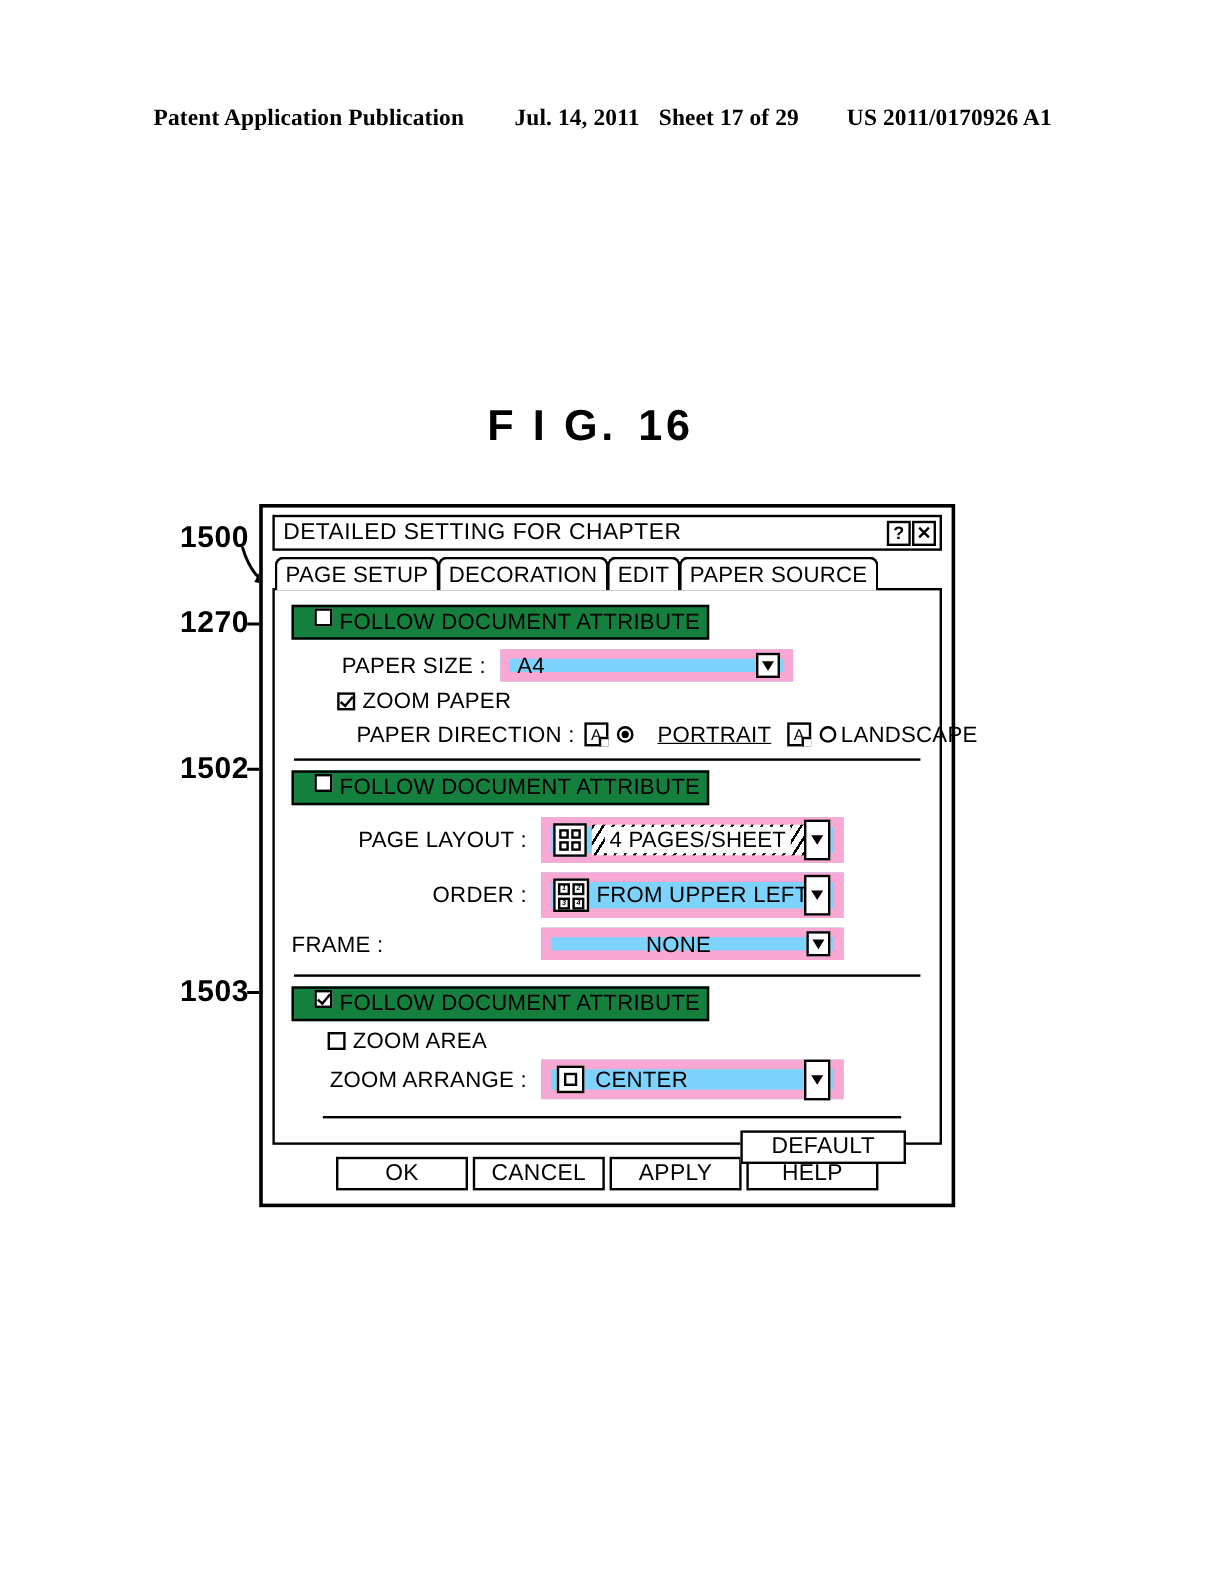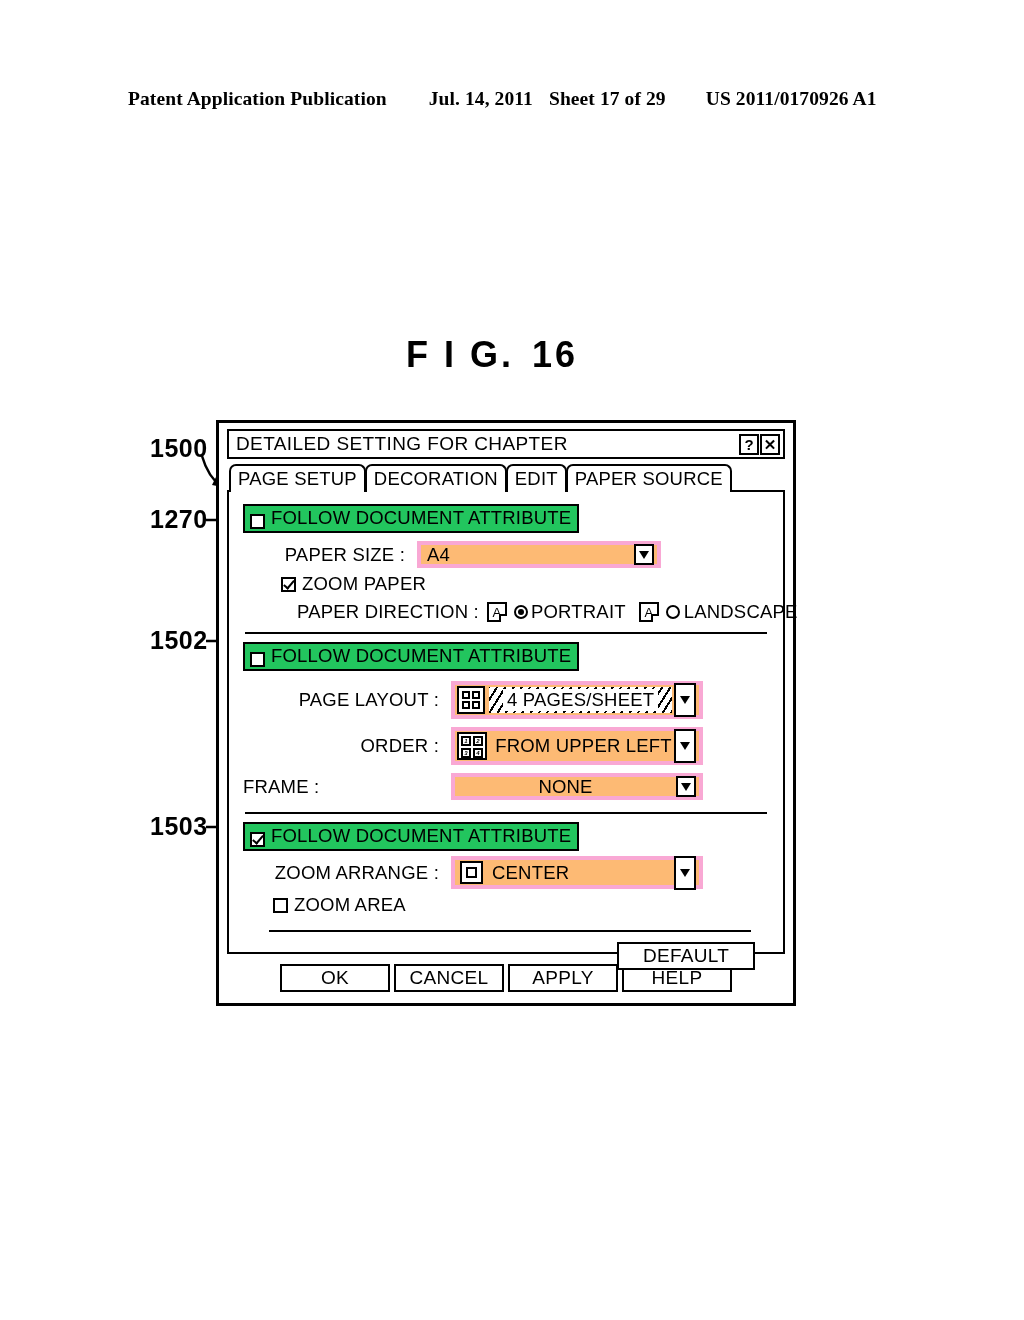--- a/index.html
+++ b/index.html
@@ -124,27 +124,27 @@
     border: 2px solid #000;
     margin-top: -2px;
     height: 464px;
     position: relative;
     padding: 12px 14px 0 14px;
   }
 
   
   .group-hdr {
     display: inline-flex;
-    align-items: flex-end;
-    border: 2px solid #000;
-    padding: 1px 6px 2px 5px;
+    align-items: flex-start;
+    border: 2px solid #000;
+    padding: 1px 6px 2px 17px;
     font-size: 18.5px;
     letter-spacing: 0.2px;
     white-space: nowrap;
-    background: #22c55e;
+    background: #15803d;
   }
   .group-hdr .chk { margin-right: 6px; }
 
   .chk {
     width: 15px; height: 15px;
     border: 2px solid #000;
     display: inline-block;
     position: relative;
     flex: 0 0 auto;
     background: #fff;
@@ -165,25 +165,25 @@
     align-items: center;
     white-space: nowrap;
   }
   .lbl {
     font-size: 18.5px;
     letter-spacing: 0.2px;
   }
 
   
   .combo {
-    border: 4px solid #f9a8d4;
+    border: 8px solid #f9a8d4;
     height: 27px;
     display: flex;
     align-items: center;
-    background: #fdba74;
+    background: #7dd3fc;
     position: relative;
     padding: 0 2px 0 0;
     justify-content: space-between;
   }
   .combo .combo-text {
     flex: 1;
     font-size: 18.5px;
     letter-spacing: 0.2px;
     padding-left: 6px;
     overflow: hidden;
@@ -418,21 +418,21 @@
 
       <div class="row" style="margin-top:5px; padding-left:38px;">
         <span class="chk checked"></span>
         <span class="lbl" style="margin-left:6px;">ZOOM PAPER</span>
       </div>
 
       <div class="row" style="margin-top:6px; padding-left:54px;">
         <span class="lbl">PAPER DIRECTION :</span>
         <span class="aglyph" style="margin-left:8px;">A</span>
         <span class="radio on" style="margin-left:7px;"></span>
-        <span class="lbl" style="margin-left:3px;">PORTRAIT</span>
+        <span class="lbl" style="margin-left:20px;text-decoration:underline;">PORTRAIT</span>
         <span class="aglyph" style="margin-left:13px;">A</span>
         <span class="radio" style="margin-left:7px;"></span>
         <span class="lbl" style="margin-left:4px;">LANDSCAPE</span>
       </div>
     </div>
 
     <div class="divider"></div>
 
     <div style="margin-top:8px;">
       <div class="group-hdr">
@@ -488,36 +488,36 @@
     </div>
 
     <div class="divider" style="margin-top:12px;"></div>
 
     <div style="margin-top:8px;">
       <div class="group-hdr">
         <span class="chk checked"></span>
         <span>FOLLOW DOCUMENT ATTRIBUTE</span>
       </div>
 
+      <div class="row" style="margin-top:5px; padding-left:30px;">
+        <span class="chk"></span>
+        <span class="lbl" style="margin-left:6px;">ZOOM AREA</span>
+      </div>
+
       <div class="row" style="margin-top:5px;">
         <span class="lbl" style="width:208px; text-align:right; padding-right:12px;">ZOOM ARRANGE :</span>
         <div class="combo" style="width:252px; height:33px;">
           <span class="icon-center">
               <i></i>
             </span>
           <span class="combo-text" style="padding-left:4px;">CENTER</span>
           <span class="arrow-btn tall">
               <span class="tri"></span>
             </span>
         </div>
-      </div>
-
-      <div class="row" style="margin-top:5px; padding-left:30px;">
-        <span class="chk"></span>
-        <span class="lbl" style="margin-left:6px;">ZOOM AREA</span>
       </div>
     </div>
 
     <div class="divider" style="margin:14px 18px 0 26px;"></div>
 
     <div style="display:flex; justify-content:flex-end; margin-top:10px; padding-right:14px;">
       <div class="btn" style="width:138px;">DEFAULT</div>
     </div>
   </div>
 

